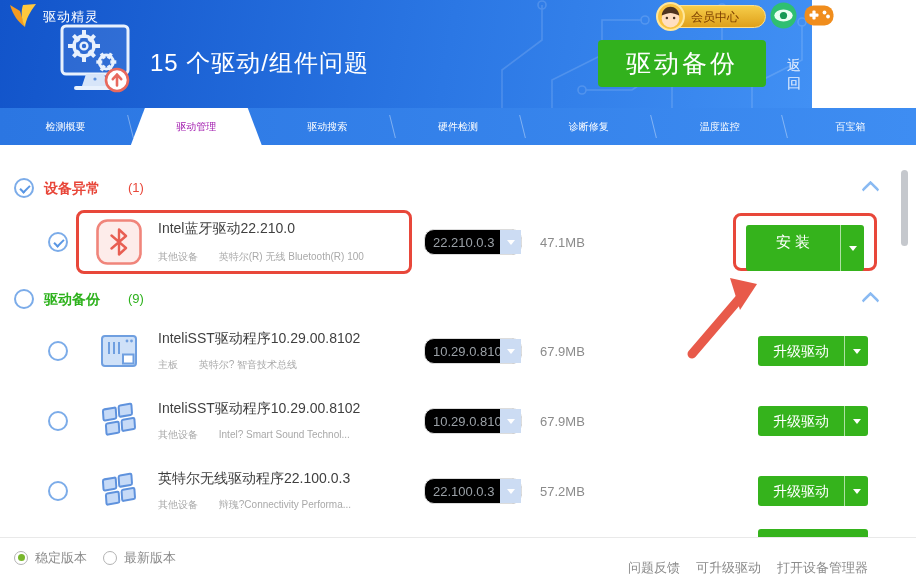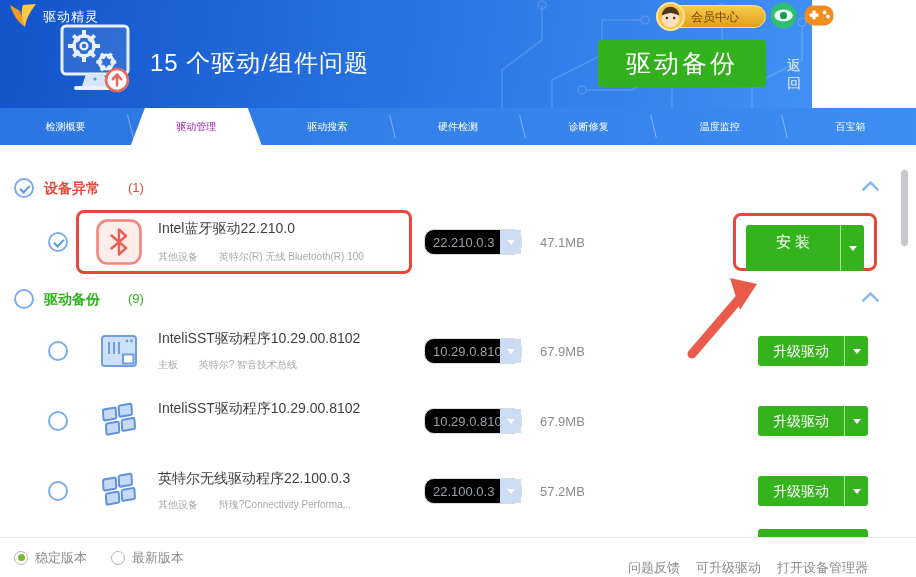--- a/index.html
+++ b/index.html
@@ -80,21 +80,21 @@
   .anno-left{position:absolute;left:76px;top:0;width:336px;height:64px;border:3px solid #e8473a;
     border-radius:8px;box-sizing:border-box;pointer-events:none}
   .anno-btn{position:absolute;left:733px;top:3px;width:144px;height:58px;border:3px solid #e8473a;
     border-radius:8px;box-sizing:border-box;pointer-events:none}
   .red-arrow{position:absolute;left:650px;top:268px;pointer-events:none}
   .scroll-thumb{position:absolute;left:901px;top:170px;width:7px;height:76px;background:#c5c8cd;border-radius:4px;cursor:pointer}
   .partial-button{position:absolute;left:758px;top:529px;width:110px;height:8px;background:#35b31c;border-radius:3px 3px 0 0}
   
   .footer{position:absolute;left:0;top:537px;width:916px;height:40px;background:#fff;
     border-top:1px solid #e9e9e9;box-sizing:border-box}
-  .radio-group{position:absolute;left:14px;top:0;height:100%;display:flex;gap:24px}
+  .radio-group{position:absolute;left:14px;top:0;height:100%;display:flex;gap:16px}
   .radio-opt{display:flex;align-items:center;gap:7px;cursor:pointer}
   .radio{width:14px;height:14px;border:1px solid #b3b3b3;border-radius:50%;box-sizing:border-box;position:relative}
   .radio.selected::after{content:"";position:absolute;left:2.5px;top:2.5px;width:7px;height:7px;
     background:#79b72d;border-radius:50%}
   .radio-label{font-size:13px;color:#8b8b8b}
   .footer-links{position:absolute;right:48px;top:0;height:100%;display:flex;align-items:flex-end;gap:16px}
   .footer-link{font-size:13px;color:#8b8b8b;cursor:pointer}
 </style>
 </head>
 <body>
@@ -271,20 +271,24 @@
     <span class="row-check"></span>
     <span class="row-icon"><svg width="46" height="46" viewBox="0 0 46 46">
             <g transform="rotate(-10 23 23) skewX(-6)" stroke="#5f92dd" stroke-width="2" fill="#c6daf7">
               <rect x="10" y="9" width="13" height="11" rx="1.5"></rect>
               <rect x="26" y="8" width="13" height="11" rx="1.5"></rect>
               <rect x="12" y="23.5" width="13" height="11" rx="1.5"></rect>
               <rect x="28" y="22.5" width="13" height="11" rx="1.5"></rect>
             </g>
           </svg></span>
     <div class="row-title">InteliSST驱动程序10.29.00.8102</div>
+    <div class="row-sub">
+      <span class="row-cat">其他设备</span>
+      <span class="row-desc">Intel? Smart Sound Technol...</span>
+    </div>
     <div class="version-select">
       <span class="vs-text">10.29.0.8102</span>
       <span class="vs-arrow"></span>
     </div>
     <div class="row-size">67.9MB</div>
     <div class="action-btn">
       <span class="ab-label">升级驱动</span>
       <span class="ab-arrow"></span>
     </div>
   </div>

